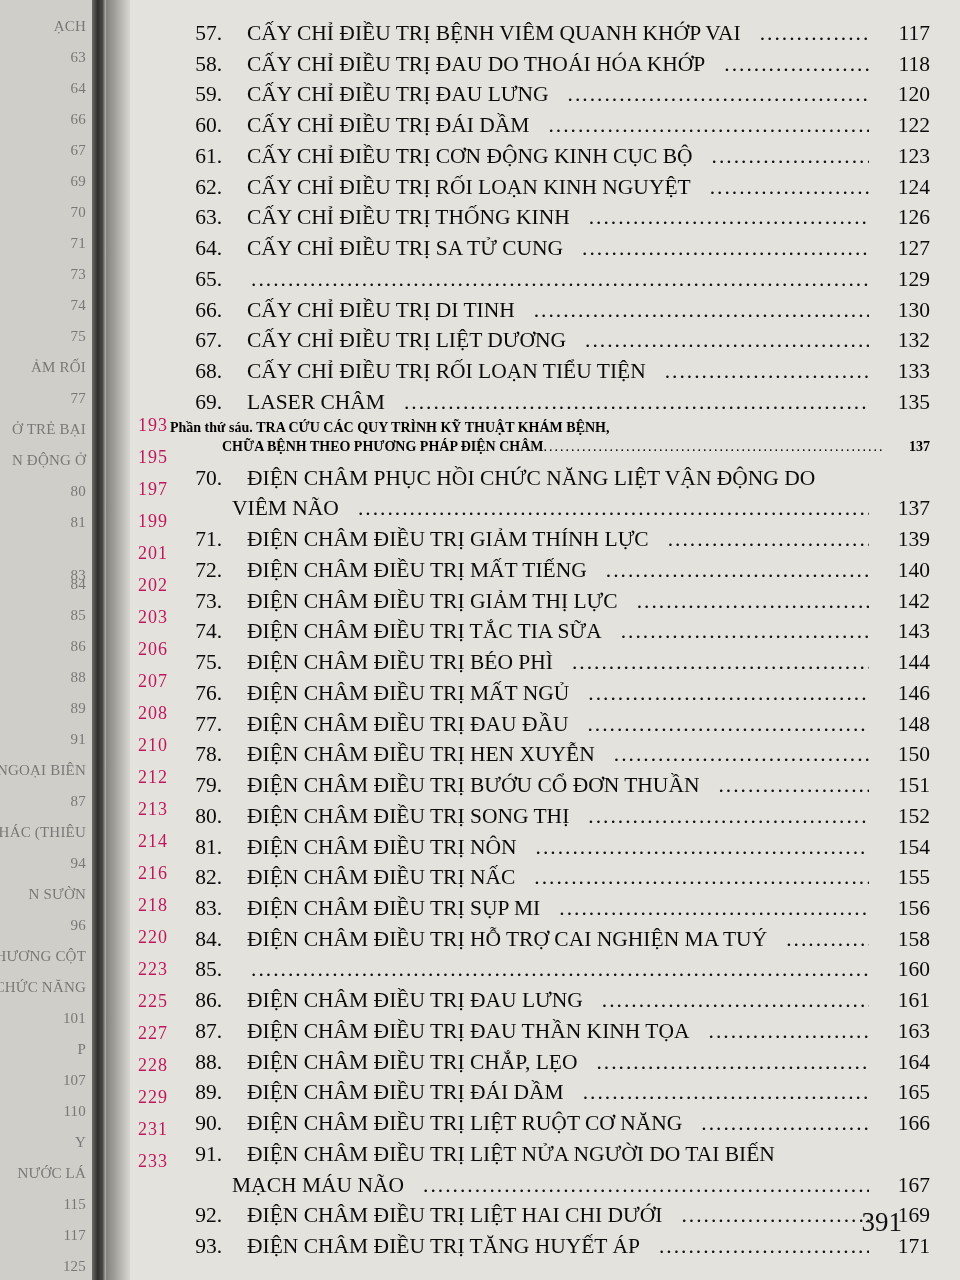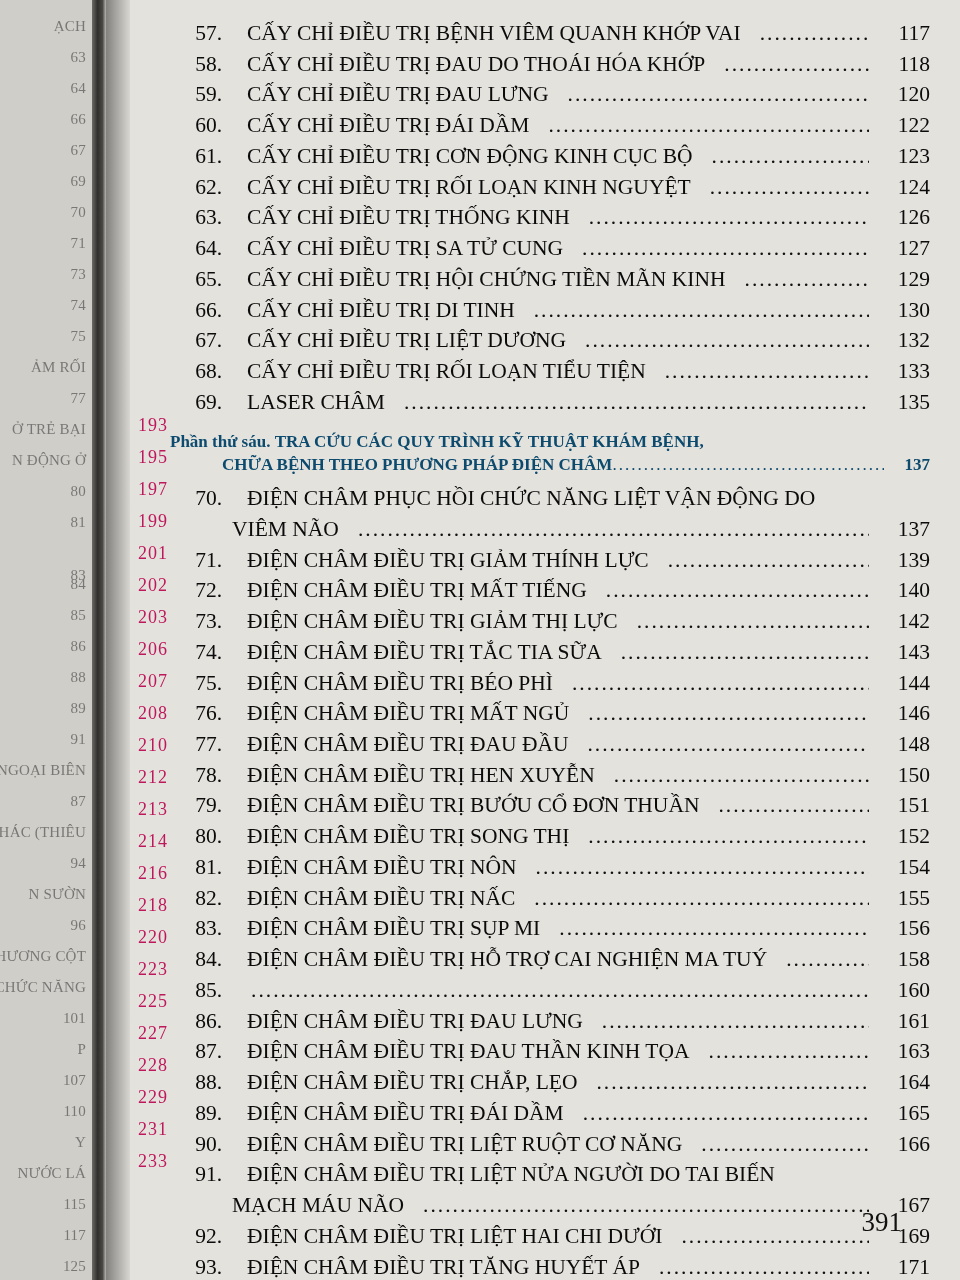--- a/index.html
+++ b/index.html
@@ -99,25 +99,24 @@
   }
   .entry .pg {
     flex: 0 0 auto;
     width: 46px;
     text-align: right;
   }
   .entry.cont .txt {
     padding-left: 62px;
   }
   .sect {
-    margin-top: 12px;
     margin-bottom: 6px;
-    font-size: 17px;
+    font-size: 14px;
     line-height: 1.4;
-    color: #0c4a6e;
+    color: #000000;
   }
   .sect .l1 {
     display: flex;
     align-items: baseline;
     white-space: nowrap;
   }
   .sect .pre { font-weight: bold; }
   .sect .up { font-weight: bold; }
   .sect .l2 {
     display: flex;
@@ -266,21 +265,20 @@
           <span class="pg">126</span>
         </div>
         <div class="entry">
           <span class="num">64.</span>
           <span class="txt">CẤY CHỈ ĐIỀU TRỊ SA TỬ CUNG</span>
           <span class="dots">............................................................................................................................................</span>
           <span class="pg">127</span>
         </div>
         <div class="entry">
           <span class="num">65.</span>
-          <span class="txt">CẤY CHỈ ĐIỀU TRỊ HỘI CHỨNG TIỀN MÃN KINH</span>
           <span class="dots">............................................................................................................................................</span>
           <span class="pg">129</span>
         </div>
         <div class="entry">
           <span class="num">66.</span>
           <span class="txt">CẤY CHỈ ĐIỀU TRỊ DI TINH</span>
           <span class="dots">............................................................................................................................................</span>
           <span class="pg">130</span>
         </div>
         <div class="entry">

